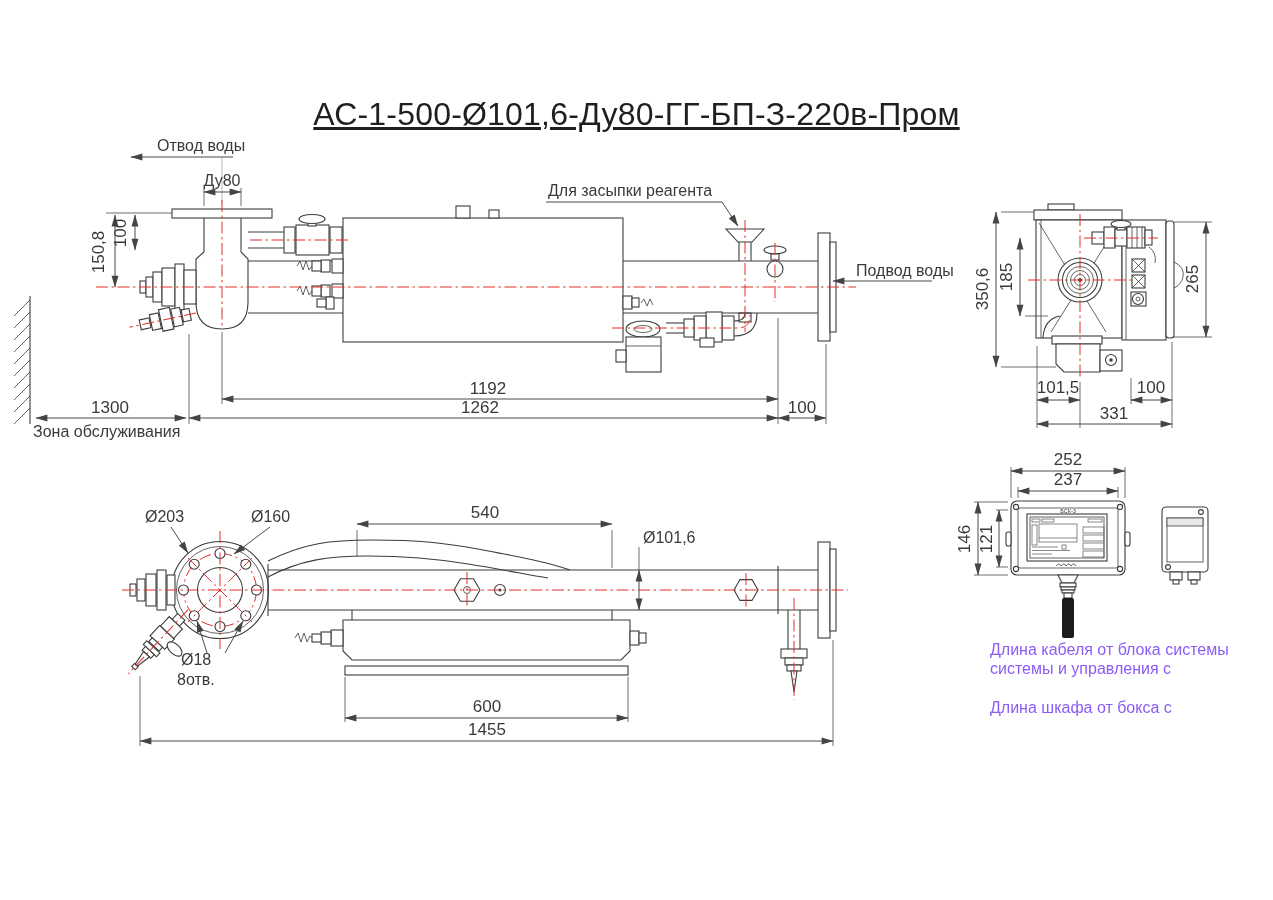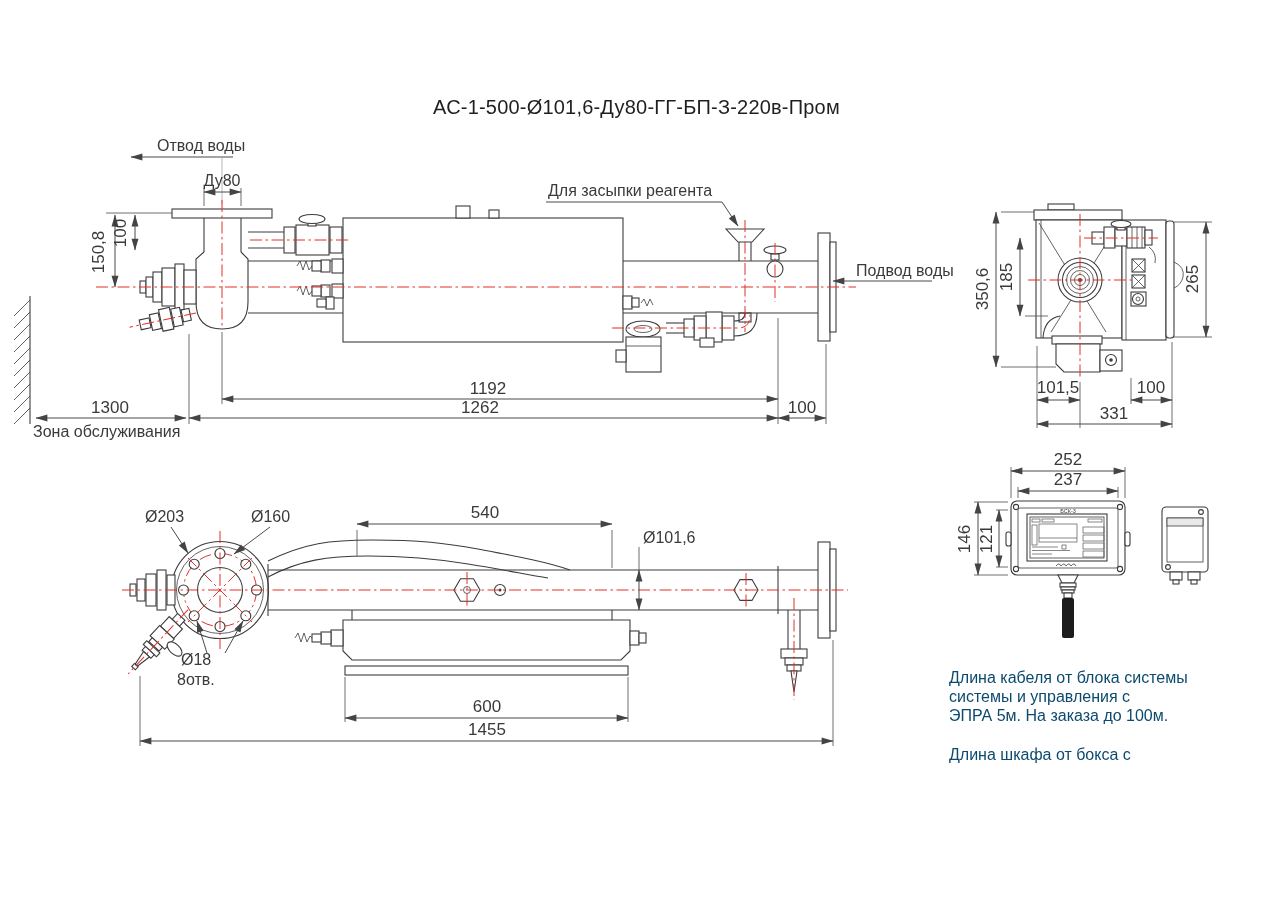--- a/index.html
+++ b/index.html
@@ -1,21 +1,21 @@
 <!DOCTYPE html>
 <html><head>
 <meta charset="utf-8">
 <style>
   html,body{margin:0;padding:0;background:#fff;}
   #stage{position:relative;width:1273px;height:900px;background:#fff;overflow:hidden;
          font-family:"Liberation Sans",sans-serif;color:#333;}
   #title{position:absolute;top:96px;left:0;right:0;text-align:center;
-         font-size:20px;color:#1f1f1f;letter-spacing:0.2px;}
-  #notes{position:absolute;left:949px;top:640px;width:262px;font-size:16px;
-         line-height:19px;color:#0c4a6e;margin-top:28px;}
+         font-size:32px;color:#1f1f1f;letter-spacing:0.2px;text-decoration:underline;}
+  #notes{position:absolute;left:990px;top:640px;width:262px;font-size:16px;
+         line-height:19px;color:#8b5cf6;}
   #notes .para2{margin-top:20px;}
   svg{position:absolute;left:0;top:0;}
   svg text{font-family:"Liberation Sans",sans-serif;font-size:17px;fill:#3a3a3a;}
   text.lbl{font-size:16px;}
   text.mid{text-anchor:middle;}
   text.tiny{font-size:5.5px;}
   .ln{stroke:#3c3c3c;stroke-width:1.1;fill:none;}
   .lnt{stroke:#3c3c3c;stroke-width:0.8;fill:none;}
   .fw{fill:#fff;stroke:#3c3c3c;stroke-width:1.1;}
   .dim{stroke:#4a4a4a;stroke-width:1;fill:none;}
@@ -481,20 +481,19 @@
       <rect class="fw" x="1188" y="572" width="12" height="8"></rect>
       <rect class="fw" x="1173" y="580" width="6" height="4"></rect>
       <rect class="fw" x="1191" y="580" width="6" height="4"></rect>
     </g>
   </svg>
 
   <div id="notes">
     <div class="para1">
       <div>Длина кабеля от блока системы</div>
       <div>системы и управления с</div>
-      <div>ЭПРА 5м. На заказа до 100м.</div>
     </div>
     <div class="para2">
       <div>Длина шкафа от бокса с</div>
     </div>
   </div>
 
 </div>
 
 </body></html>

